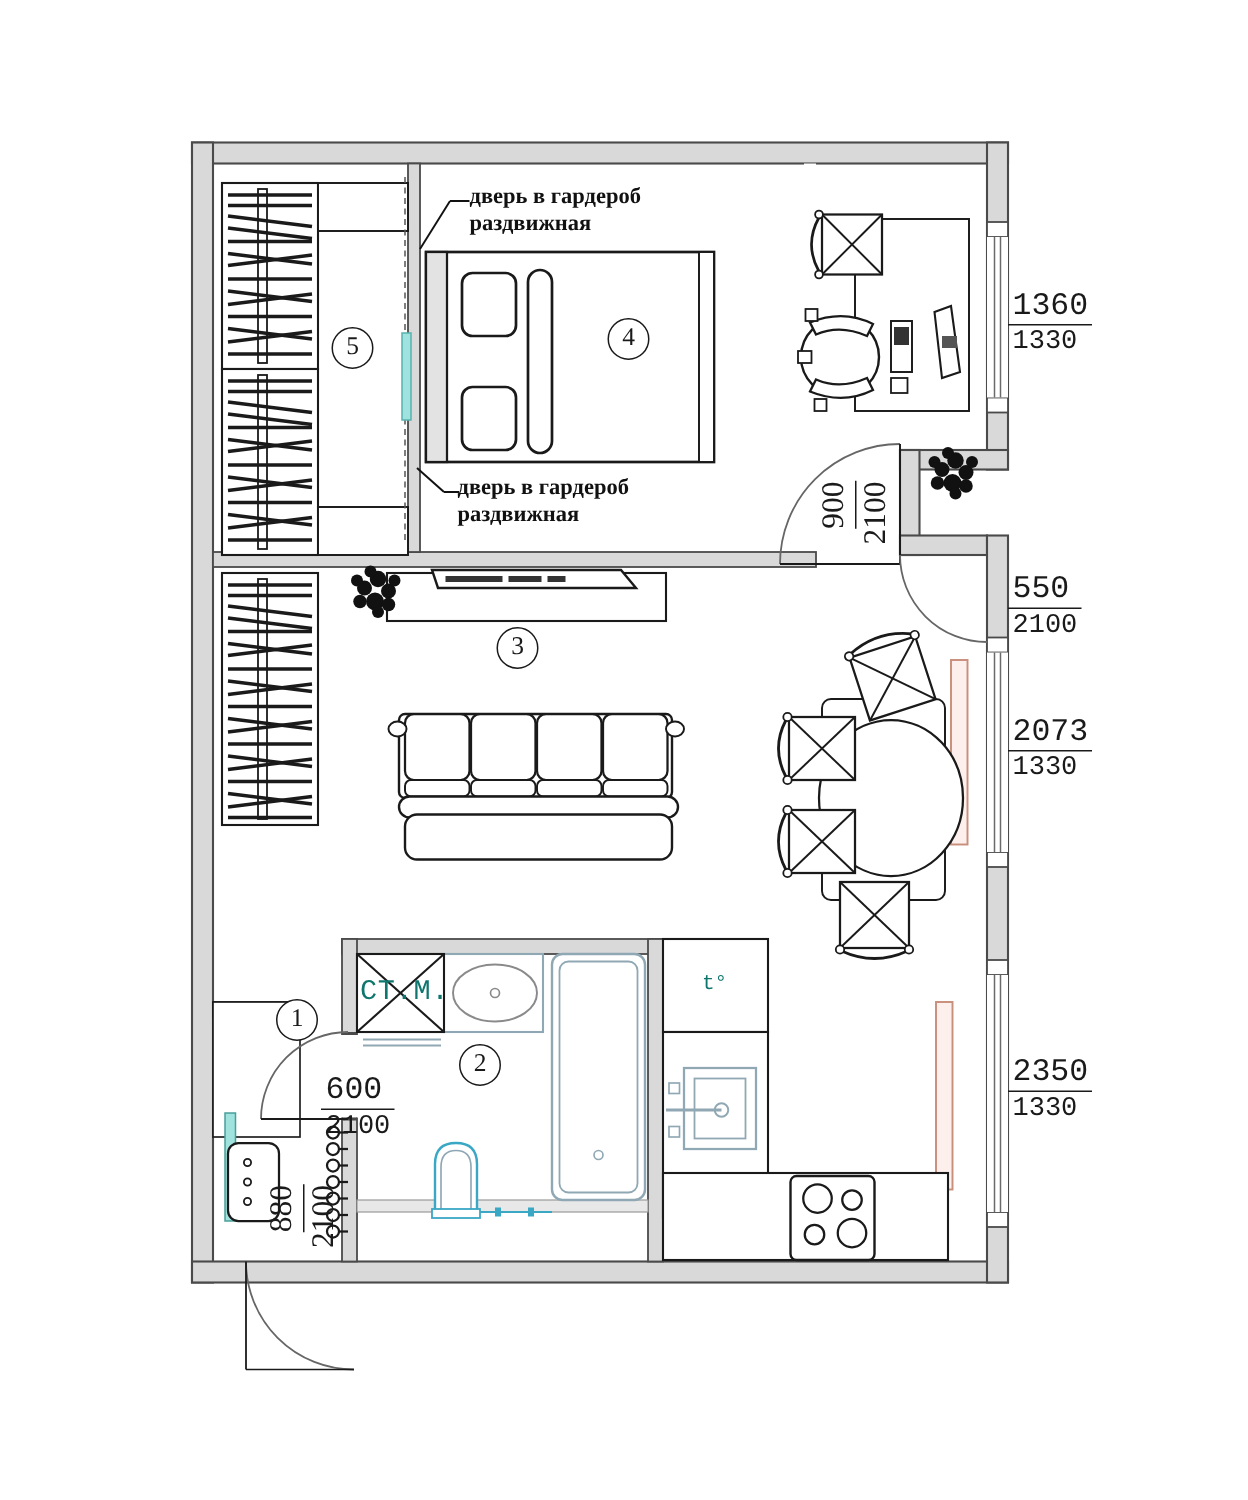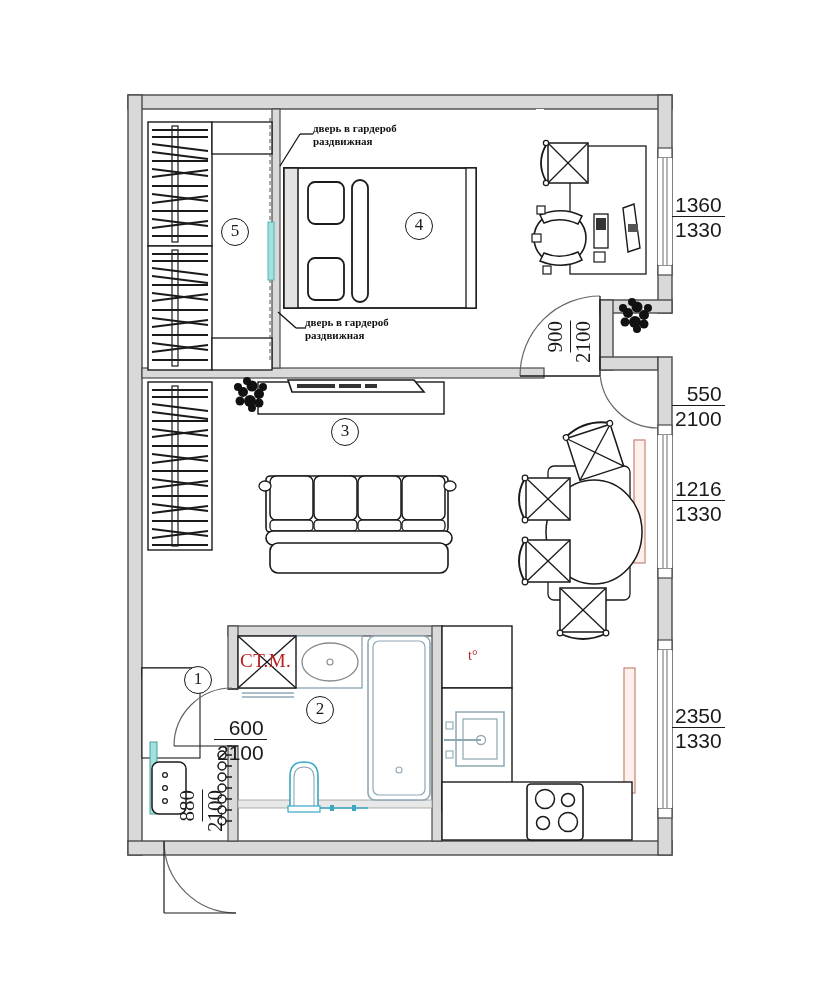--- a/index.html
+++ b/index.html
@@ -17,35 +17,35 @@
   }
   svg.plan-svg {
     position: absolute;
     left: 0; top: 0;
     width: 832px;
     height: 1000px;
     display: block;
   }
   .dim-label {
     position: absolute;
-    font-family: Liberation Sans, sans-serif;
+    font-family: Liberation Mono, monospace;
     color: #1a1a1a;
-    text-align: right;
+    text-align: left;
     line-height: 1.0;
     white-space: nowrap;
   }
   .dim-label .num-top {
     display: block;
     font-size: 21px;
     padding: 0 3px 1px 3px;
     border-bottom: 1.6px solid #1a1a1a;
   }
   .dim-label .num-bot {
     display: block;
-    font-size: 21px;
+    font-size: 18px;
     padding: 2px 3px 0 3px;
   }
   .dim-vert-wrap {
     position: absolute;
     display: flex;
     flex-direction: row;
     align-items: flex-start;
   }
   .dim-vert-wrap .vcol {
     writing-mode: vertical-rl;
@@ -57,42 +57,42 @@
   }
   .dim-vert-wrap .vcol.first {
     border-left: 1.6px solid #1a1a1a;
     padding-left: 2px;
     margin-left: 3px;
   }
   .callout {
     position: absolute;
     font-family: "Liberation Serif", serif;
     font-weight: bold;
-    font-size: 11px;
+    font-size: 15px;
     color: #111111;
     line-height: 1.22;
     white-space: nowrap;
   }
   .room-tag {
     position: absolute;
     width: 26px;
     height: 26px;
     border: 1.5px solid #1a1a1a;
     border-radius: 50%;
     background: #ffffff;
     color: #1a1a1a;
     font-family: "Liberation Serif", serif;
     font-size: 17px;
     line-height: 24px;
     text-align: center;
   }
   .appliance-text {
     position: absolute;
-    font-family: Liberation Serif, serif;
-    color: #b91c1c;
+    font-family: Liberation Mono, monospace;
+    color: #0f766e;
     white-space: nowrap;
   }
   .wm-text { font-size: 19px; letter-spacing: 0.5px; }
   .fridge-text { font-size: 14px; }
 </style>
 </head>
 <body>
 
 <div id="plan-root">
 
@@ -512,21 +512,21 @@
 
   <div class="dim-label" style="left:672px; top:194px;">
     <span class="num-top">1360</span>
     <span class="num-bot">1330</span>
   </div>
   <div class="dim-label" style="left:672px; top:383px;">
     <span class="num-top">550</span>
     <span class="num-bot">2100</span>
   </div>
   <div class="dim-label" style="left:672px; top:478px;">
-    <span class="num-top">1216</span>
+    <span class="num-top">2073</span>
     <span class="num-bot">1330</span>
   </div>
   <div class="dim-label" style="left:672px; top:705px;">
     <span class="num-top">2350</span>
     <span class="num-bot">1330</span>
   </div>
 
   <div class="dim-label" style="left:214px; top:717px;">
     <span class="num-top">600</span>
     <span class="num-bot">2100</span>

